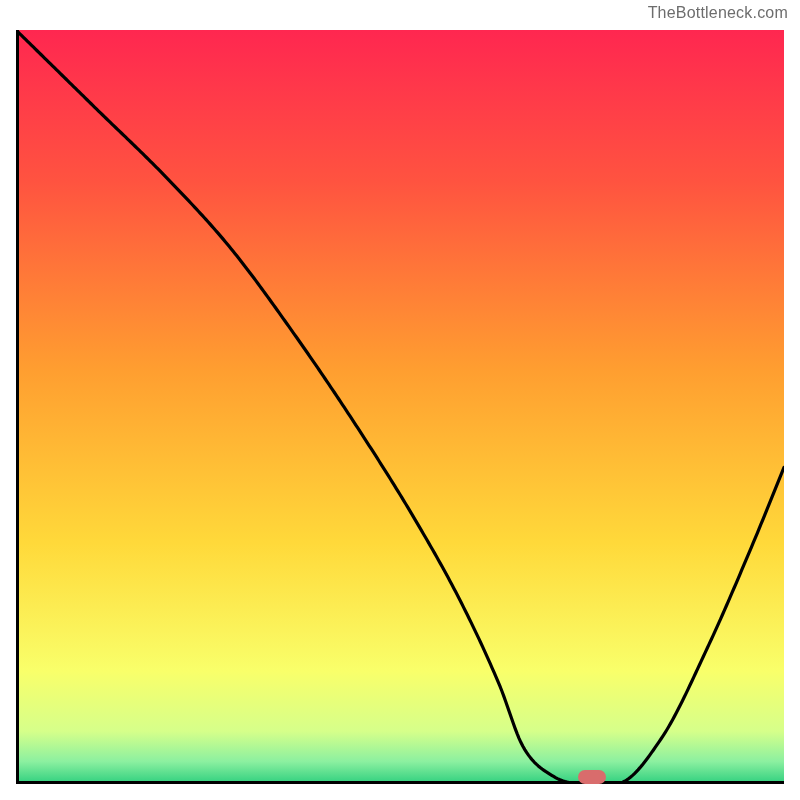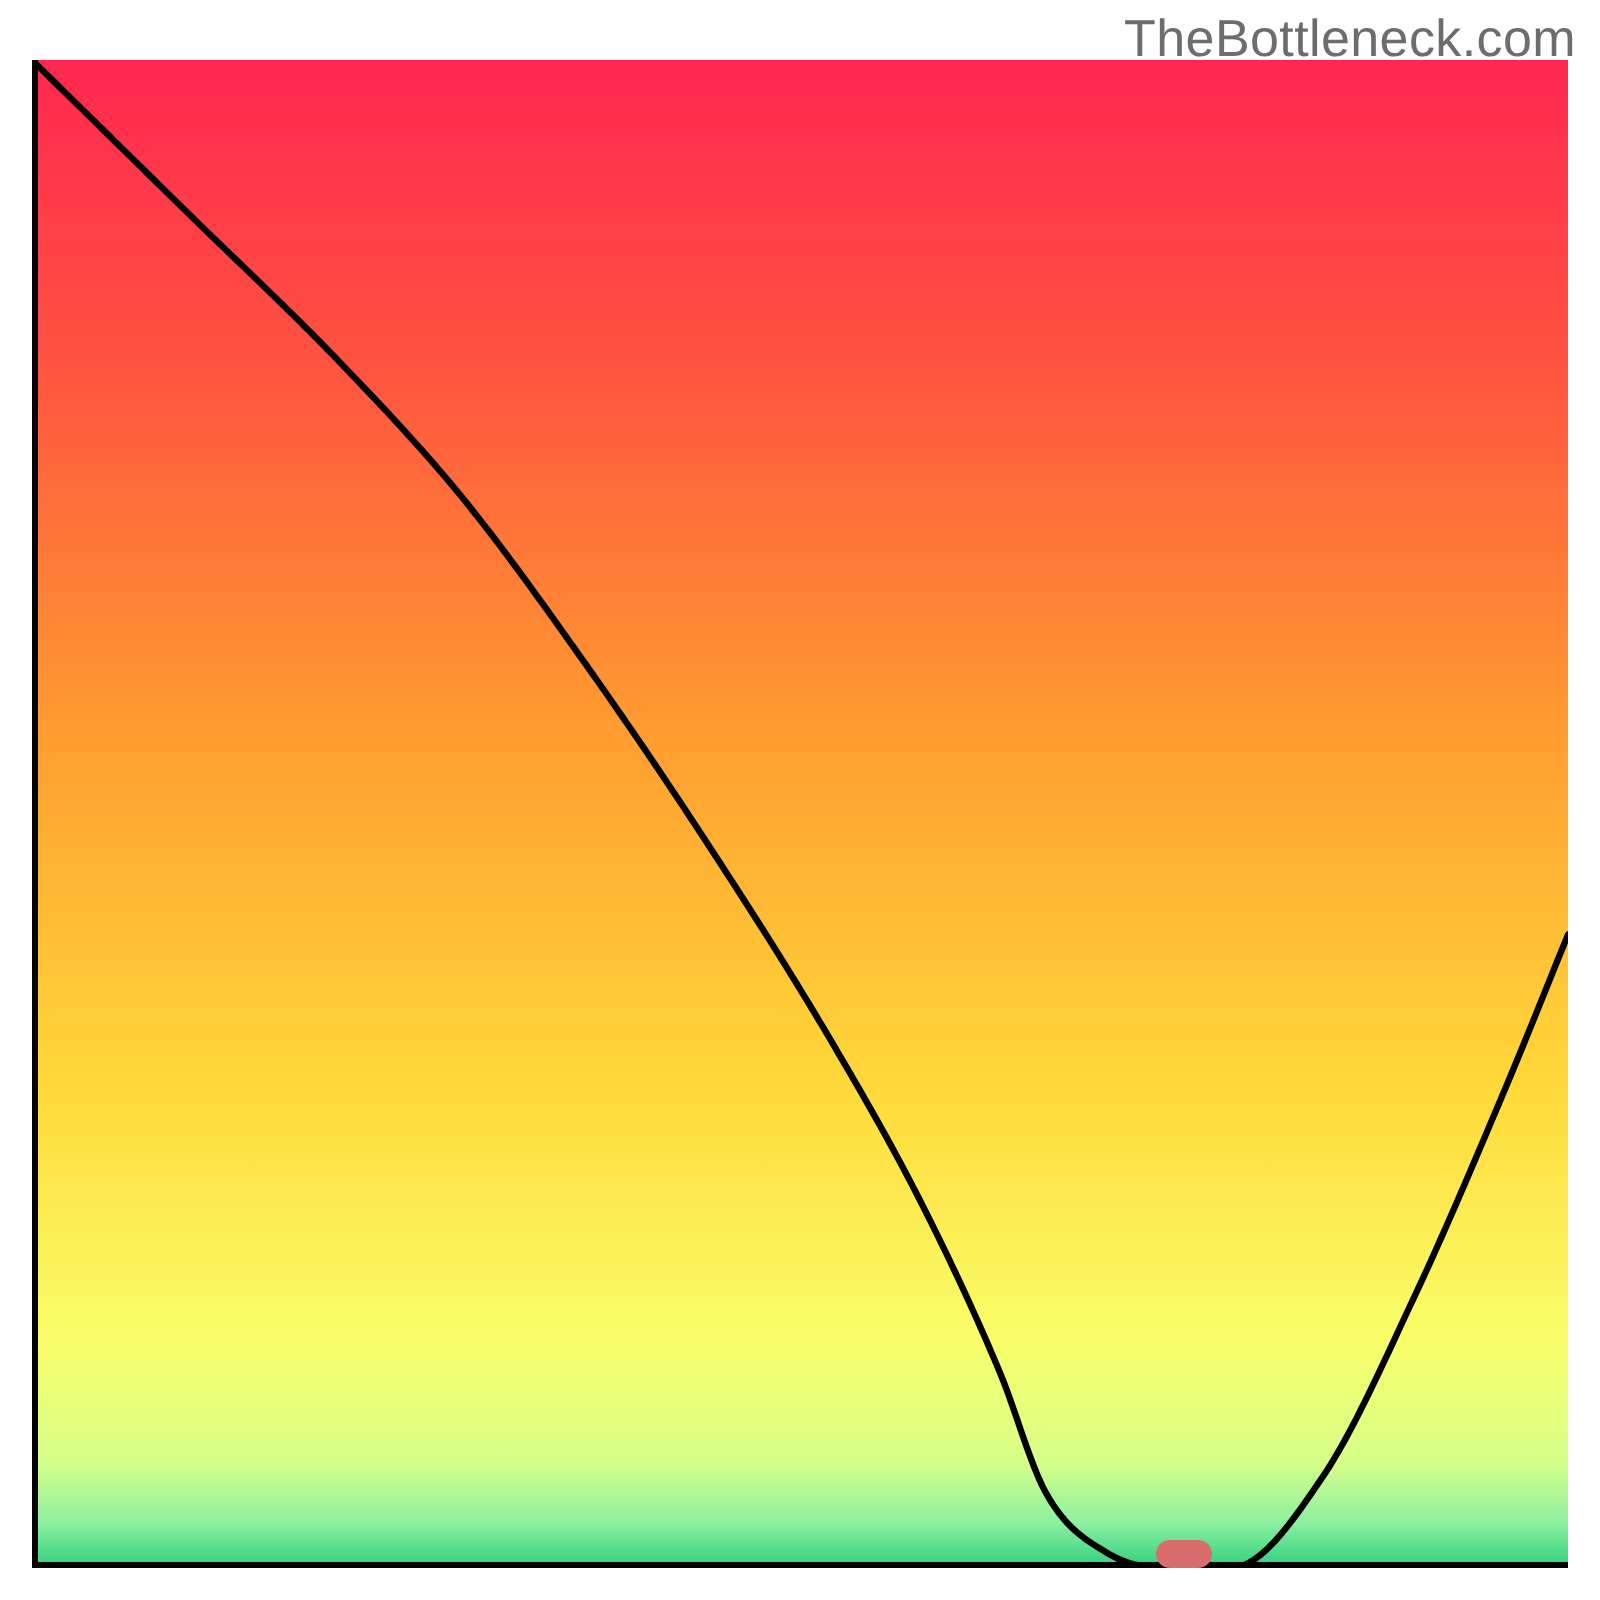--- a/index.html
+++ b/index.html
@@ -13,21 +13,21 @@
   }
   .container {
     position: relative;
     width: 800px;
     height: 800px;
   }
   .watermark {
     position: absolute;
     top: 4px;
     right: 12px;
-    font-size: 26px;
+    font-size: 16px;
     font-weight: 500;
     color: #6d6d6d;
     letter-spacing: 0.2px;
   }
   .chart-frame {
     position: absolute;
     left: 16px;
     top: 30px;
     width: 768px;   
     height: 754px;  

